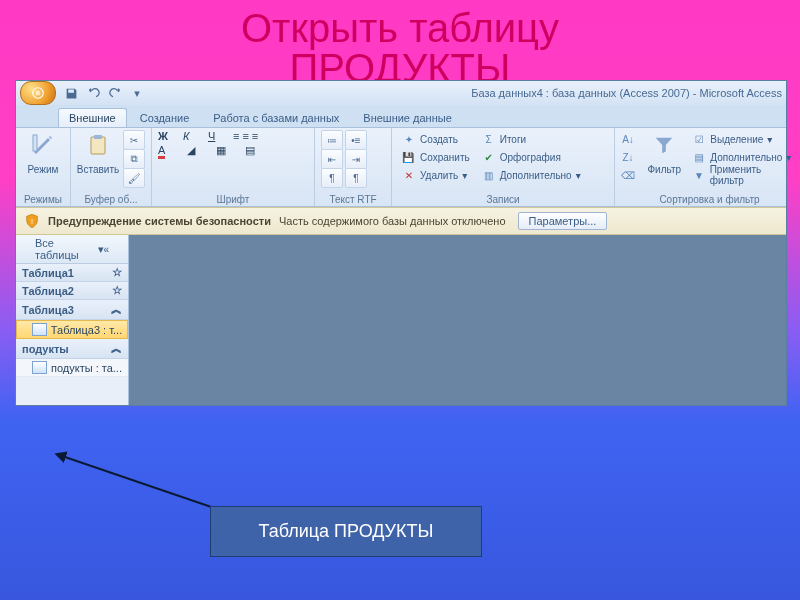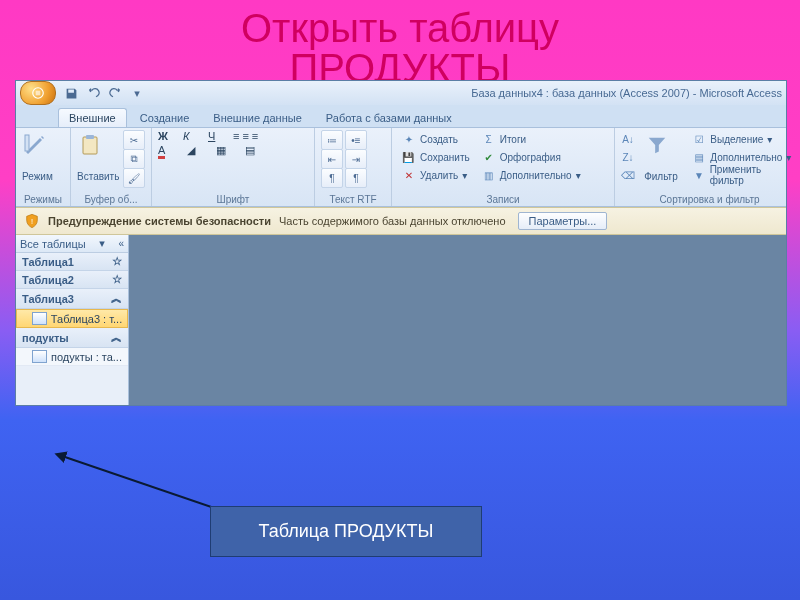--- a/index.html
+++ b/index.html
@@ -19,40 +19,40 @@
   .tabsrow{height:22px;display:flex;align-items:flex-end;padding-left:42px;gap:2px;background:#cfe0f3;
            border-bottom:1px solid #a9c0dc;}
   .tab{padding:3px 10px 3px 10px;color:#3a5d86;font-size:11px;border:1px solid transparent;border-bottom:none;
        border-radius:3px 3px 0 0;cursor:default;}
   .tab.active{background:linear-gradient(#f6faff,#e6eefa);border-color:#a9c0dc;color:#2b4560;}
   
   .ribbon{display:flex;background:linear-gradient(#eaf1fb,#d8e5f5);border-bottom:1px solid #a9c0dc;height:78px;}
   .group{border-right:1px solid #bccde2;padding:2px 6px 0 6px;display:flex;flex-direction:column;justify-content:space-between;}
   .group-body{display:flex;gap:4px;align-items:flex-start;height:60px;}
   .group-label{font-size:10px;text-align:center;color:#5b7696;padding-bottom:1px;}
-  .big-btn{display:flex;flex-direction:column;align-items:flex-start;width:42px;gap:14px;padding-top:2px;}
+  .big-btn{display:flex;flex-direction:column;align-items:center;width:42px;gap:7px;padding-top:2px;}
   .big-btn .ic{width:26px;height:26px;display:flex;align-items:center;justify-content:center;color:#6f94c0;}
   .big-btn .lbl{font-size:10px;color:#3a5d86;text-align:center;line-height:1.0;}
   .mini{display:grid;grid-auto-flow:column;grid-template-rows:repeat(3,18px);gap:1px 2px;}
   .mini .mbtn{width:20px;height:18px;border:1px solid #c4d4e8;background:linear-gradient(#fbfdff,#e7eef9);
               display:flex;align-items:center;justify-content:center;font-size:10px;color:#4b6a92;border-radius:2px;}
   .stack{display:flex;flex-direction:column;gap:0px;}
   .stack .sbtn{display:flex;align-items:center;gap:4px;font-size:10px;color:#3a5d86;height:18px;padding:0 4px;}
   .stack .sbtn .ic{width:14px;height:14px;display:inline-flex;align-items:center;justify-content:center;color:#5b86b8;}
   
   .secbar{display:flex;align-items:center;gap:8px;background:linear-gradient(#f6f2e2,#efe8cf);
           border-top:1px solid #cfc69a;border-bottom:1px solid #cfc69a;padding:4px 8px;font-size:11px;color:#4a4430;}
   .shield{width:16px;height:16px;}
   .secbtn{margin-left:4px;padding:2px 10px;border:1px solid #9fb5d1;background:linear-gradient(#fdfeff,#e5edf8);
           border-radius:2px;color:#3a5d86;font-size:11px;}
   
   .workarea{display:flex;height:170px;}
   .nav{width:112px;background:#e8eff9;border-right:1px solid #a9c0dc;display:flex;flex-direction:column;}
   .nav-head{display:flex;align-items:center;justify-content:space-between;background:linear-gradient(#f2f7fd,#dce8f6);
-            border-bottom:1px solid #bccde2;padding:2px 4px;font-size:11px;color:#3a5d86;}
+            border-bottom:1px solid #bccde2;padding:2px 19px;font-size:11px;color:#3a5d86;}
   .nav-head .chev{font-size:10px;}
   .nav-grp{display:flex;align-items:center;justify-content:space-between;background:linear-gradient(#e9f0fa,#d8e4f3);
            border-bottom:1px solid #c4d4e8;padding:2px 6px;font-size:11px;font-weight:bold;color:#3a5d86;}
   .nav-item{display:flex;align-items:center;gap:4px;padding:2px 4px 2px 14px;font-size:11px;color:#2b4560;
             border-bottom:1px solid #e2e9f4;background:#f3f7fc;justify-content:center;}
   .nav-item.sel{background:linear-gradient(#ffe9a8,#ffd673);border:1px solid #e7b84e;}
   .nav-item .ticon{width:13px;height:11px;background:linear-gradient(#fff,#cfe2fb);border:1px solid #7fa3cf;}
   .mdi{flex:1;background:#6a85a3;}
   
   .callout-arrow{position:absolute;left:50px;top:450px;width:180px;height:70px;pointer-events:none;}
@@ -93,22 +93,22 @@
           </svg>
         </span>
       <span class="qbtn">▾</span>
     </div>
     <div class="win-title">База данных4 : база данных (Access 2007) - Microsoft Access</div>
   </div>
 
   <div class="tabsrow">
     <div class="tab active"><span>Внешние</span></div>
     <div class="tab"><span>Создание</span></div>
+    <div class="tab"><span>Работа с базами данных</span></div>
     <div class="tab"><span>Внешние данные</span></div>
-    <div class="tab"><span>Работа с базами данных</span></div>
   </div>
 
   <div class="ribbon">
 
     <div class="group">
       <div class="group-body">
         <div class="big-btn">
           <span class="ic">
               <svg width="24" height="24" viewBox="0 0 24 24">
                 <path fill="#8aa8cf" d="M3 19 17 5l2 2L5 21zM18 4l2 2 1-1-2-2z"></path>

